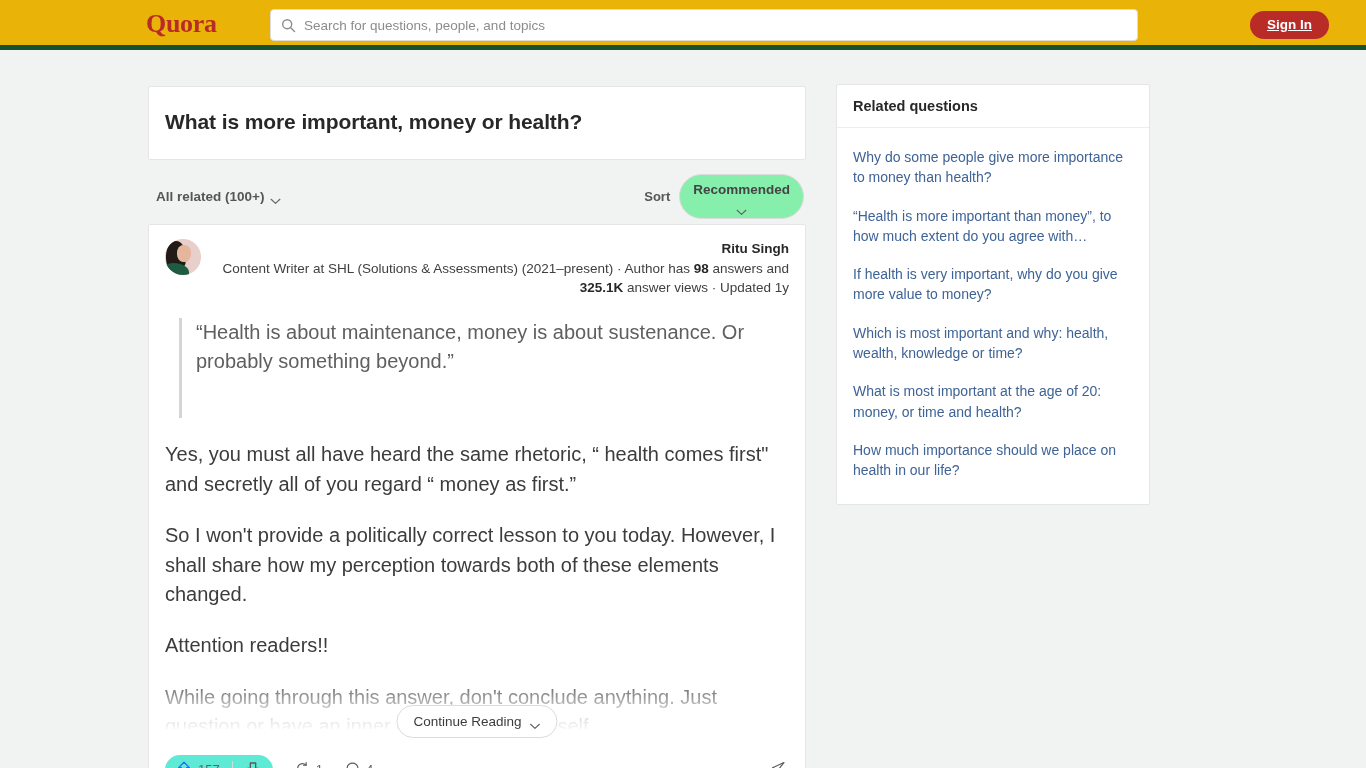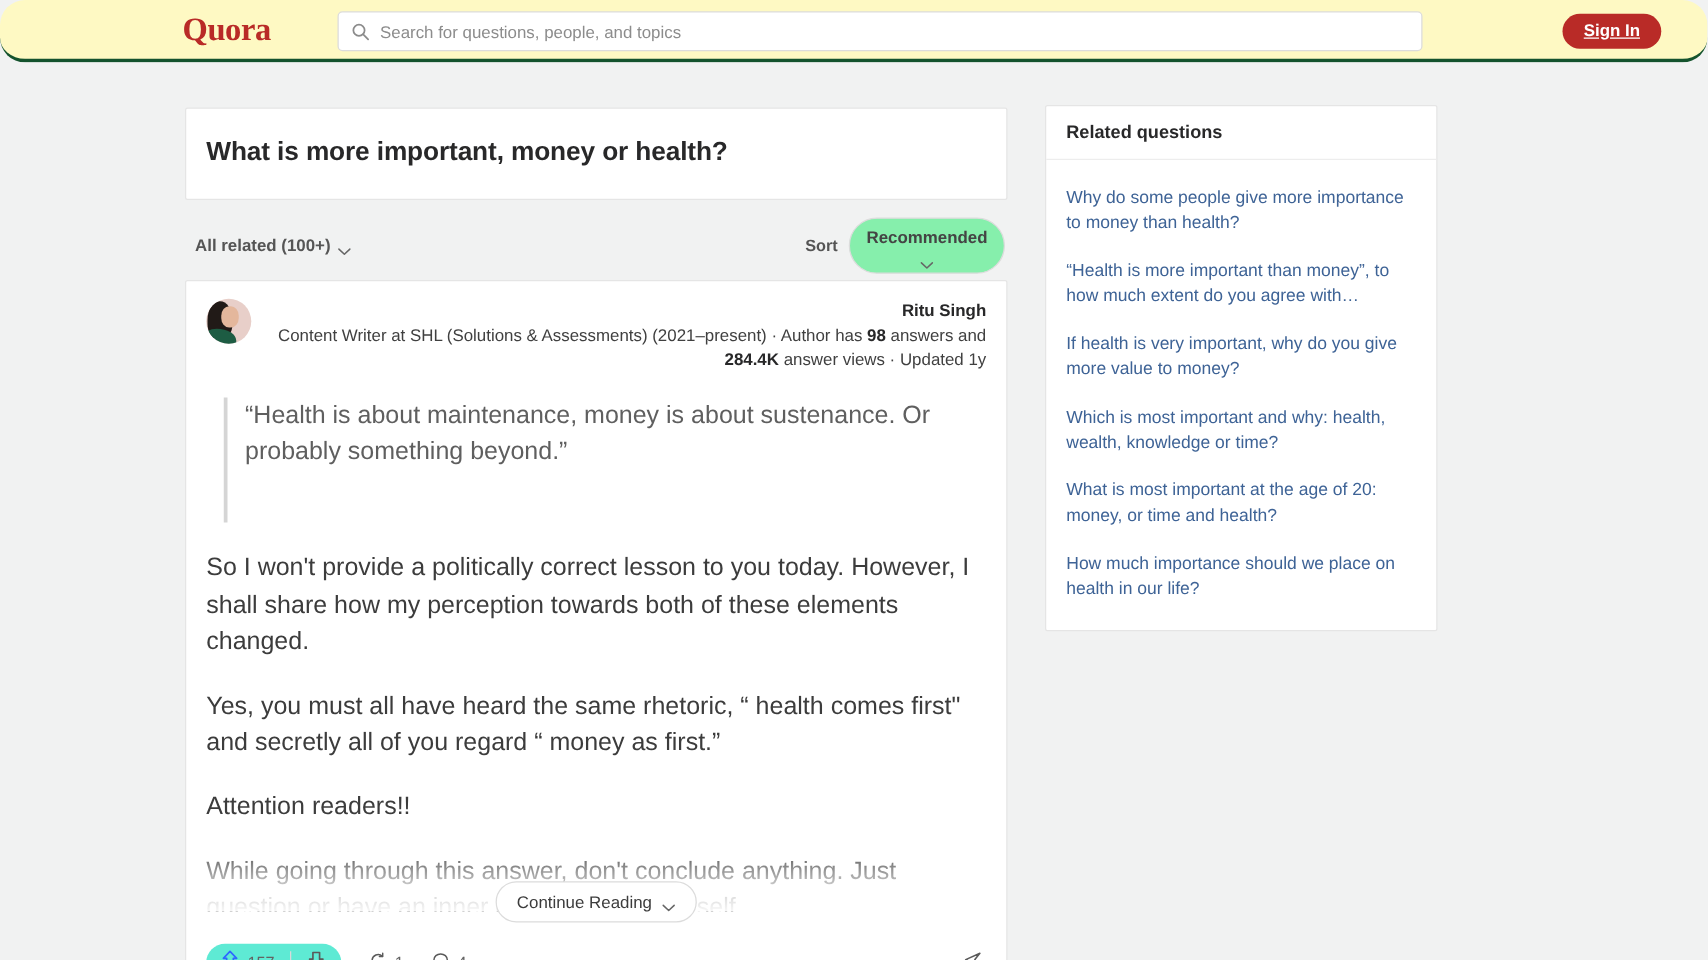--- a/index.html
+++ b/index.html
@@ -7,25 +7,24 @@
     width: 1366px; height: 768px;
     background: #f1f2f2;
     font-family: "Liberation Sans", sans-serif;
     overflow: hidden;
   }
 
   
   .header {
     position: relative;
     height: 50px;
-    background: #fef9c3;
-    border-bottom: 3px solid #14532d;
+    background: #eab308;
+    border-bottom: 5px solid #14532d;
     display: flex;
     align-items: center;
-    border-radius: 20px;
   }
   .logo {
     position: absolute;
     left: 146px; top: 9px;
     font-family: "Liberation Serif", serif;
     font-weight: bold;
     font-size: 26px;
     color: #b92b27;
     letter-spacing: -0.3px;
   }
@@ -307,29 +306,29 @@
       <div class="author">
         <div class="avatar">
           <div class="hair"></div>
           <div class="face"></div>
           <div class="body"></div>
         </div>
         <div class="author-text">
           <div class="author-name">Ritu Singh</div>
           <div class="author-cred">
             <span>Content Writer at SHL (Solutions &amp; Assessments) (2021–present) · Author has </span><b>98</b><span> answers and</span>
-            <b>284.4K</b><span> answer views · Updated 1y</span>
+            <b>325.1K</b><span> answer views · Updated 1y</span>
           </div>
         </div>
       </div>
 
       <div class="body-text">
         <div class="quote">“Health is about maintenance, money is about sustenance. Or probably something beyond.”</div>
+        <div class="para">Yes, you must all have heard the same rhetoric, “ health comes first" and secretly all of you regard “ money as first.”</div>
         <div class="para">So I won't provide a politically correct lesson to you today. However, I shall share how my perception towards both of these elements changed.</div>
-        <div class="para">Yes, you must all have heard the same rhetoric, “ health comes first" and secretly all of you regard “ money as first.”</div>
         <div class="para">Attention readers!!</div>
         <div class="fade-wrap">
           <div class="para-faded">While going through this answer, don't conclude anything. Just question or have an inner dialogue with yourself.</div>
         </div>
       </div>
 
       <div class="continue-wrap">
         <div class="continue-btn">
           <span>Continue Reading</span>
           <span class="chev">

